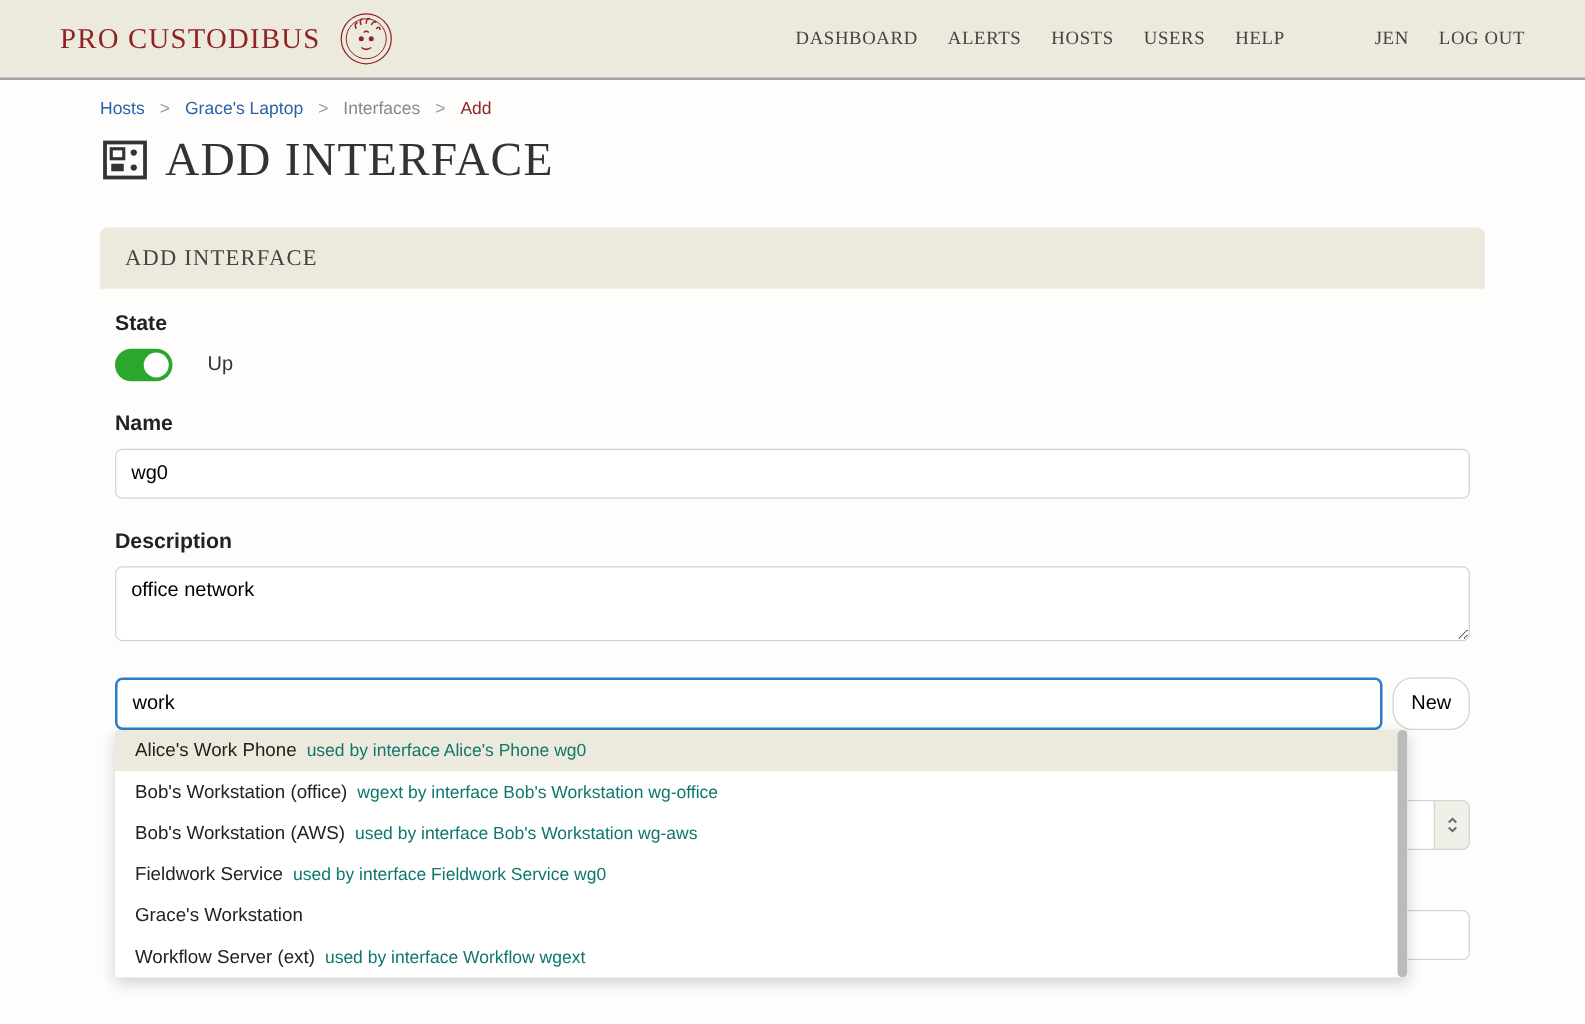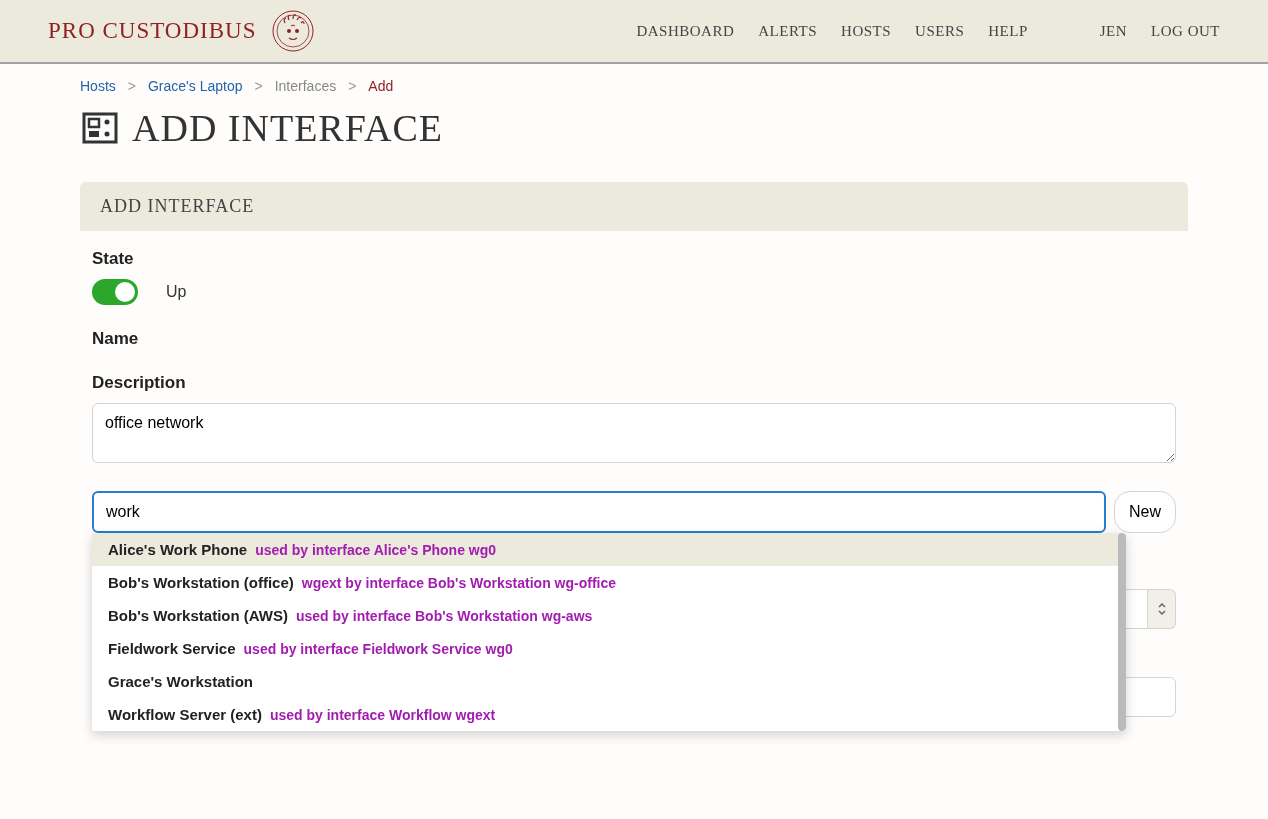--- a/index.html
+++ b/index.html
@@ -184,39 +184,38 @@
     .dropdown {
       position: absolute;
       top: 42px;
       left: 0;
       right: 50px;
       background: #fff;
       box-shadow: 0 4px 12px rgba(0,0,0,0.18);
       border-radius: 3px;
       z-index: 10;
       overflow: hidden;
-      font-weight: bold;
     }
     .dropdown-item {
       padding: 8px 16px;
       font-family: -apple-system, BlinkMacSystemFont, 'Segoe UI', sans-serif;
       font-size: 15px;
       cursor: pointer;
       display: flex;
       align-items: baseline;
       gap: 8px;
     }
     .dropdown-item.highlighted {
       background: #ece9dd;
     }
     .dropdown-item .main-text {
       color: #222;
     }
     .dropdown-item .sub-text {
-      color: #a21caf;
+      color: #0f766e;
       font-size: 14px;
     }
     .dropdown-scrollbar {
       position: absolute;
       right: 0;
       top: 0;
       bottom: 0;
       width: 8px;
       background: #bbb;
       border-radius: 4px;
@@ -310,20 +309,21 @@
         <div class="toggle-row">
           <div class="toggle">
             <div class="toggle-knob"></div>
           </div>
           <span class="toggle-label">Up</span>
         </div>
       </div>
 
       <div class="form-group">
         <label class="form-label">Name</label>
+        <input type="text" class="text-input" value="wg0" style="">
       </div>
 
       <div class="form-group">
         <label class="form-label">Description</label>
         <textarea class="textarea" style="">office network</textarea>
       </div>
 
       <div class="form-group">
         <div class="peer-wrapper">
           <div class="peer-row">

